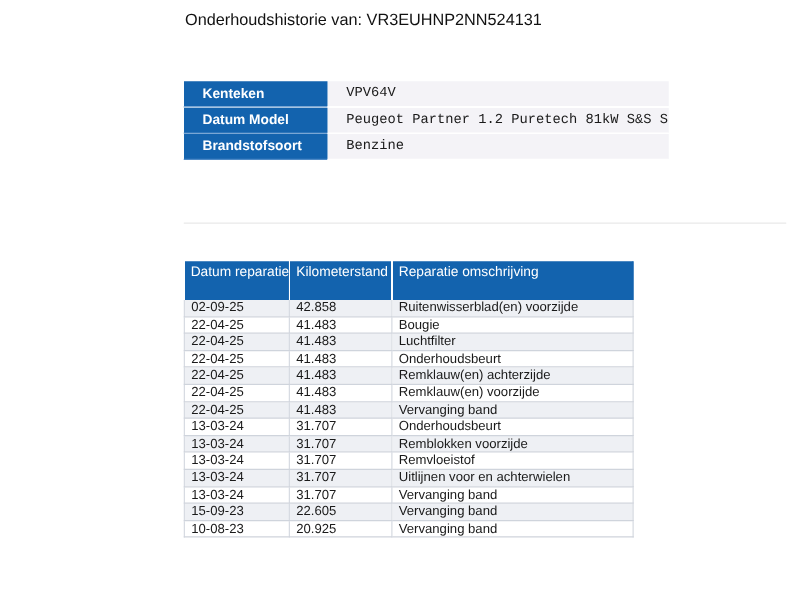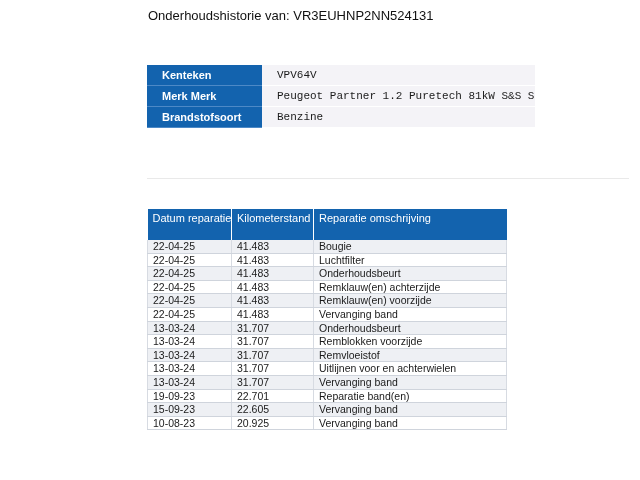--- a/index.html
+++ b/index.html
@@ -67,21 +67,21 @@
 
   <div class="page-title">Onderhoudshistorie van: VR3EUHNP2NN524131</div>
 
   <table class="info-table">
     <tbody>
         <tr>
           <td class="info-label">Kenteken</td>
           <td class="info-value">VPV64V</td>
         </tr>
         <tr>
-          <td class="info-label">Merk Merk</td>
+          <td class="info-label">Datum Model</td>
           <td class="info-value">Peugeot Partner 1.2 Puretech 81kW S&amp;S Standaard Premium 6</td>
         </tr>
         <tr>
           <td class="info-label">Brandstofsoort</td>
           <td class="info-value">Benzine</td>
         </tr>
       </tbody>
   </table>
 
   <div class="section-divider"></div>
@@ -93,20 +93,25 @@
       <col style="width:193px">
     </colgroup>
     <thead>
       <tr>
           <th>Datum reparatie</th>
           <th>Kilometerstand</th>
           <th>Reparatie omschrijving</th>
         </tr>
     </thead>
     <tbody>
+        <tr>
+          <td>02-09-25</td>
+          <td>42.858</td>
+          <td>Ruitenwisserblad(en) voorzijde</td>
+        </tr>
         <tr>
           <td>22-04-25</td>
           <td>41.483</td>
           <td>Bougie</td>
         </tr>
         <tr>
           <td>22-04-25</td>
           <td>41.483</td>
           <td>Luchtfilter</td>
         </tr>
@@ -149,25 +154,20 @@
           <td>13-03-24</td>
           <td>31.707</td>
           <td>Uitlijnen voor en achterwielen</td>
         </tr>
         <tr>
           <td>13-03-24</td>
           <td>31.707</td>
           <td>Vervanging band</td>
         </tr>
         <tr>
-          <td>19-09-23</td>
-          <td>22.701</td>
-          <td>Reparatie band(en)</td>
-        </tr>
-        <tr>
           <td>15-09-23</td>
           <td>22.605</td>
           <td>Vervanging band</td>
         </tr>
         <tr>
           <td>10-08-23</td>
           <td>20.925</td>
           <td>Vervanging band</td>
         </tr>
       </tbody>

